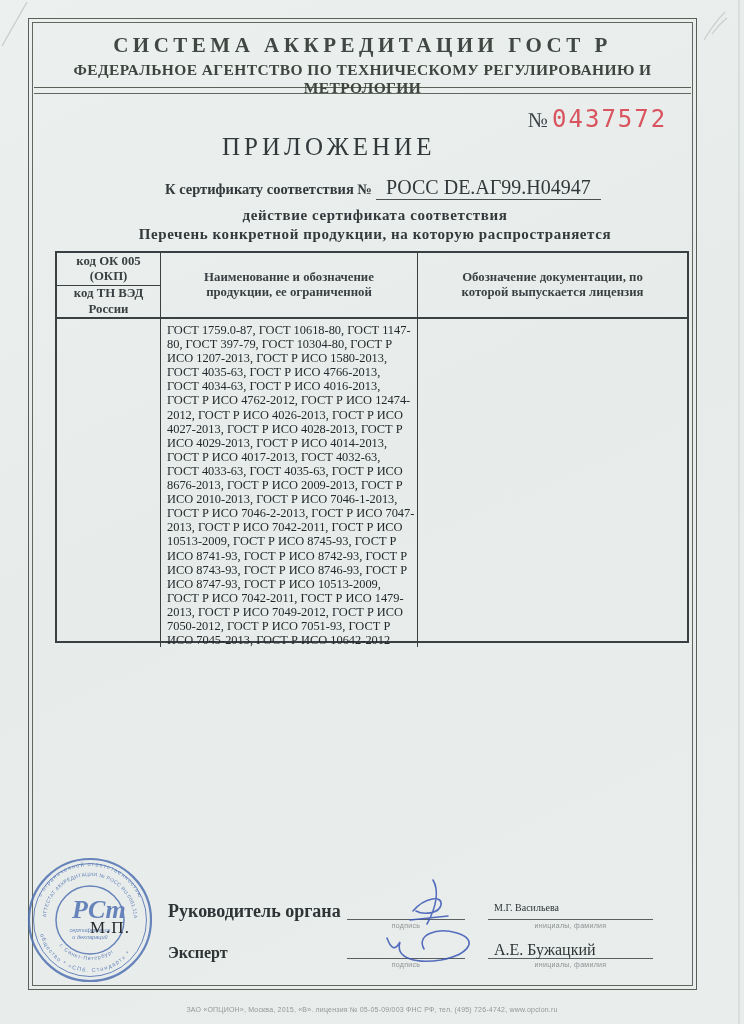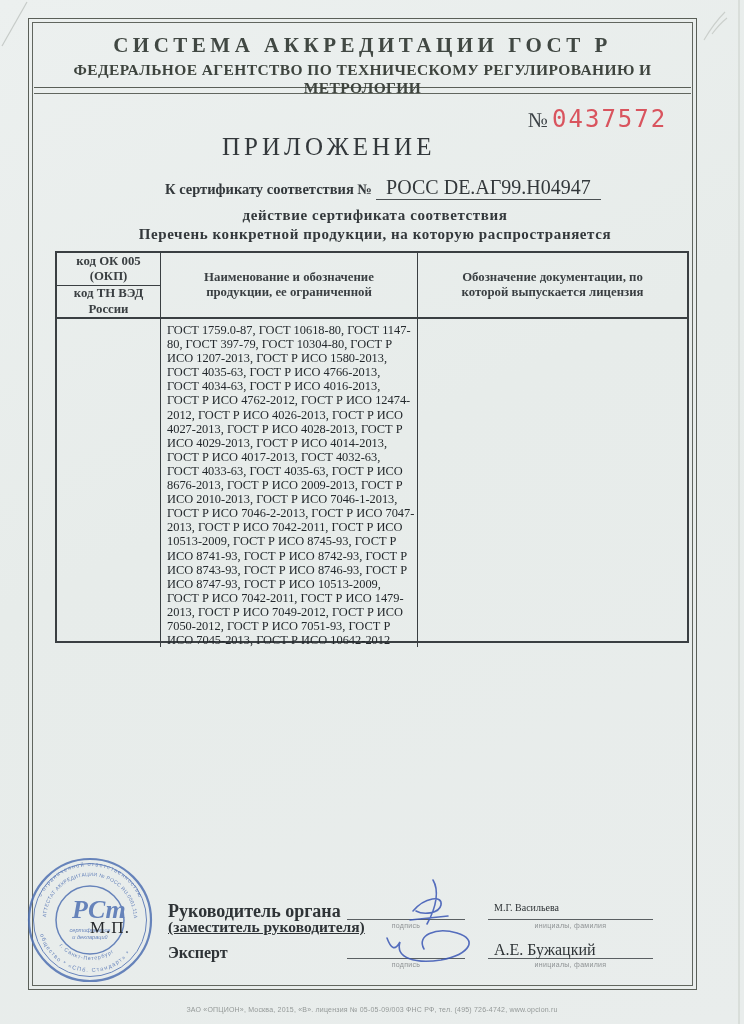--- a/index.html
+++ b/index.html
@@ -133,21 +133,20 @@
       <div class="c3 hcell">Обозначение документации, по которой выпускается лицензия</div>
     </div>
     <div class="t-body">
       <div class="c1"></div>
       <div class="c2">ГОСТ 1759.0-87, ГОСТ 10618-80, ГОСТ 1147-80, ГОСТ 397-79, ГОСТ 10304-80, ГОСТ Р ИСО 1207-2013, ГОСТ Р ИСО 1580-2013, ГОСТ 4035-63, ГОСТ Р ИСО 4766-2013, ГОСТ 4034-63, ГОСТ Р ИСО 4016-2013, ГОСТ Р ИСО 4762-2012, ГОСТ Р ИСО 12474-2012, ГОСТ Р ИСО 4026-2013, ГОСТ Р ИСО 4027-2013, ГОСТ Р ИСО 4028-2013, ГОСТ Р ИСО 4029-2013, ГОСТ Р ИСО 4014-2013, ГОСТ Р ИСО 4017-2013, ГОСТ 4032-63, ГОСТ 4033-63, ГОСТ 4035-63, ГОСТ Р ИСО 8676-2013, ГОСТ Р ИСО 2009-2013, ГОСТ Р ИСО 2010-2013, ГОСТ Р ИСО 7046-1-2013, ГОСТ Р ИСО 7046-2-2013, ГОСТ Р ИСО 7047-2013, ГОСТ Р ИСО 7042-2011, ГОСТ Р ИСО 10513-2009, ГОСТ Р ИСО 8745-93, ГОСТ Р ИСО 8741-93, ГОСТ Р ИСО 8742-93, ГОСТ Р ИСО 8743-93, ГОСТ Р ИСО 8746-93, ГОСТ Р ИСО 8747-93, ГОСТ Р ИСО 10513-2009, ГОСТ Р ИСО 7042-2011, ГОСТ Р ИСО 1479-2013, ГОСТ Р ИСО 7049-2012, ГОСТ Р ИСО 7050-2012, ГОСТ Р ИСО 7051-93, ГОСТ Р ИСО 7045-2013, ГОСТ Р ИСО 10642-2012</div>
       <div class="c3"></div>
     </div>
   </div>
 
   <div class="sig-label1">Руководитель органа</div>
-  <div class="sig-label1b">(заместитель руководителя)</div>
   <div class="sig-label2">Эксперт</div>
 
   <div class="rule rule-sign1"></div>
   <div class="rule rule-sign2"></div>
   <div class="rule rule-name1"></div>
   <div class="rule rule-name2"></div>
 
   <div class="caption cap-sign1">подпись</div>
   <div class="caption cap-sign2">подпись</div>
   <div class="caption cap-name1">инициалы, фамилия</div>

